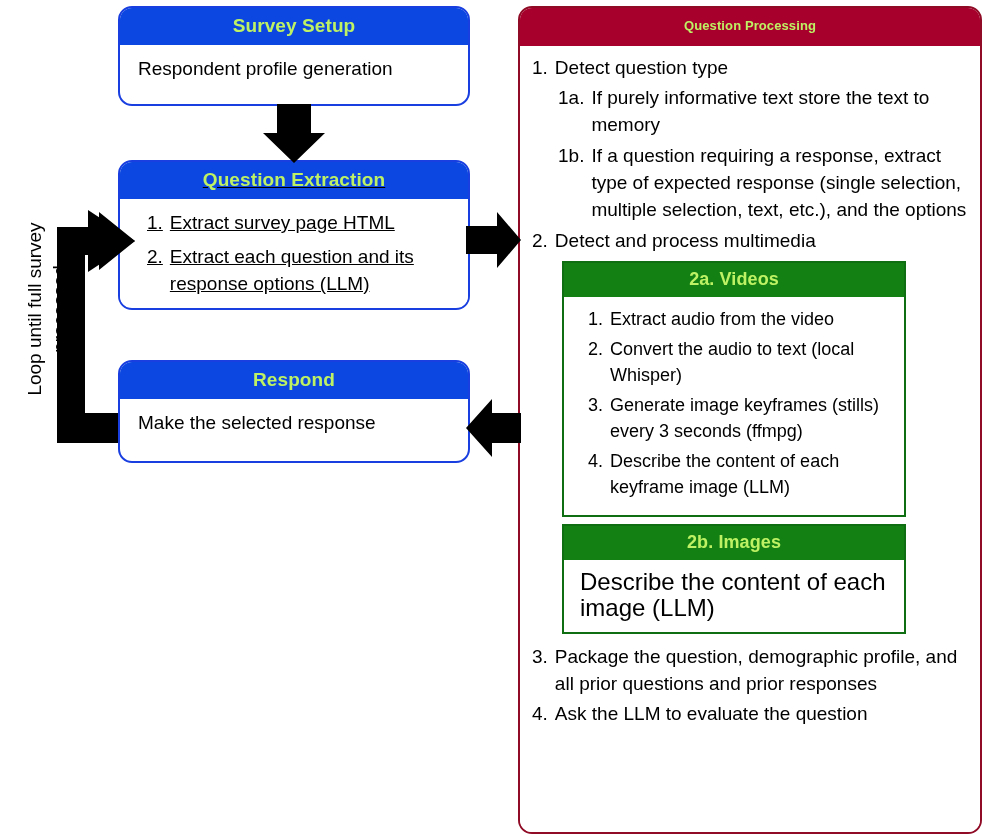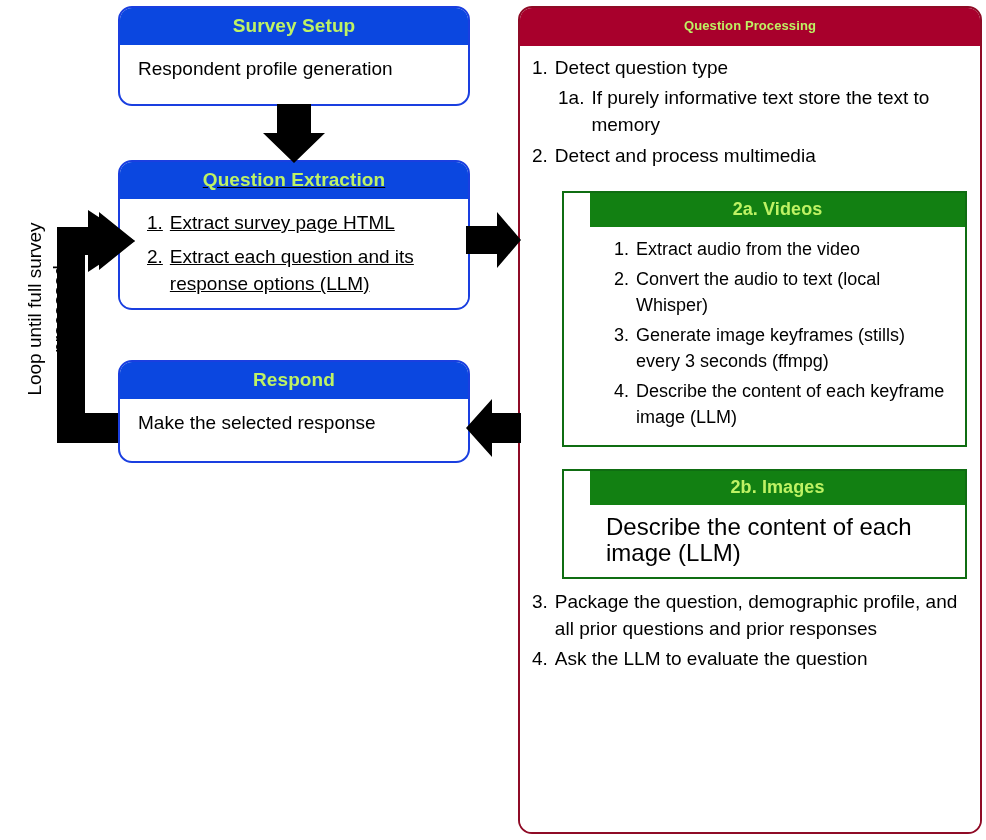--- a/index.html
+++ b/index.html
@@ -102,24 +102,23 @@
   .rp-item { display: flex; font-size: 19px; line-height: 27px; margin-bottom: 3px; }
   .rp-item .num { flex: 0 0 auto; padding-right: 7px; white-space: nowrap; }
   .rp-item .txt { flex: 1 1 auto; }
 
   .rp-sub { margin-left: 26px; }
   .rp-sub .rp-item { margin-bottom: 4px; }
 
   
   .greenbox {
     position: relative;
-    margin: 22px 0 7px 30px;
-    width: 405px;
-    box-sizing: border-box;
-    padding-left: 26px;
+    margin: 7px 0 7px 30px;
+    width: 344px;
+    box-sizing: border-box;
   }
   .greenbox .hdr { font-size: 18px; line-height: 21px; padding: 6px 0 7px; }
   .greenbox .body { padding: 9px 12px 11px 14px; }
   .greenbox .numlist { padding-left: 10px; }
   .greenbox .numlist li { font-size: 18px; line-height: 26px; margin-bottom: 4px; }
   .greenbox .plainline { font-size: 24px; line-height: 26px; padding-left: 2px; }
 
   .rp-tail { margin-top: 9px; }
 
   
@@ -190,20 +189,24 @@
         <div class="rp-item">
           <span class="num">1.</span>
           <span class="txt">Detect question type</span>
         </div>
 
         <div class="rp-sub">
           <div class="rp-item">
             <span class="num">1a.</span>
             <span class="txt">If purely informative text store the text to memory</span>
           </div>
+          <div class="rp-item">
+            <span class="num">1b.</span>
+            <span class="txt">If a question requiring a response, extract type of expected response (single selection, multiple selection, text, etc.), and the options</span>
+          </div>
         </div>
 
         <div class="rp-item">
           <span class="num">2.</span>
           <span class="txt">Detect and process multimedia</span>
         </div>
       </div>
 
       <div class="box green greenbox" style="position:relative;" id="box-videos">
         <div class="hdr green">2a. Videos</div>

